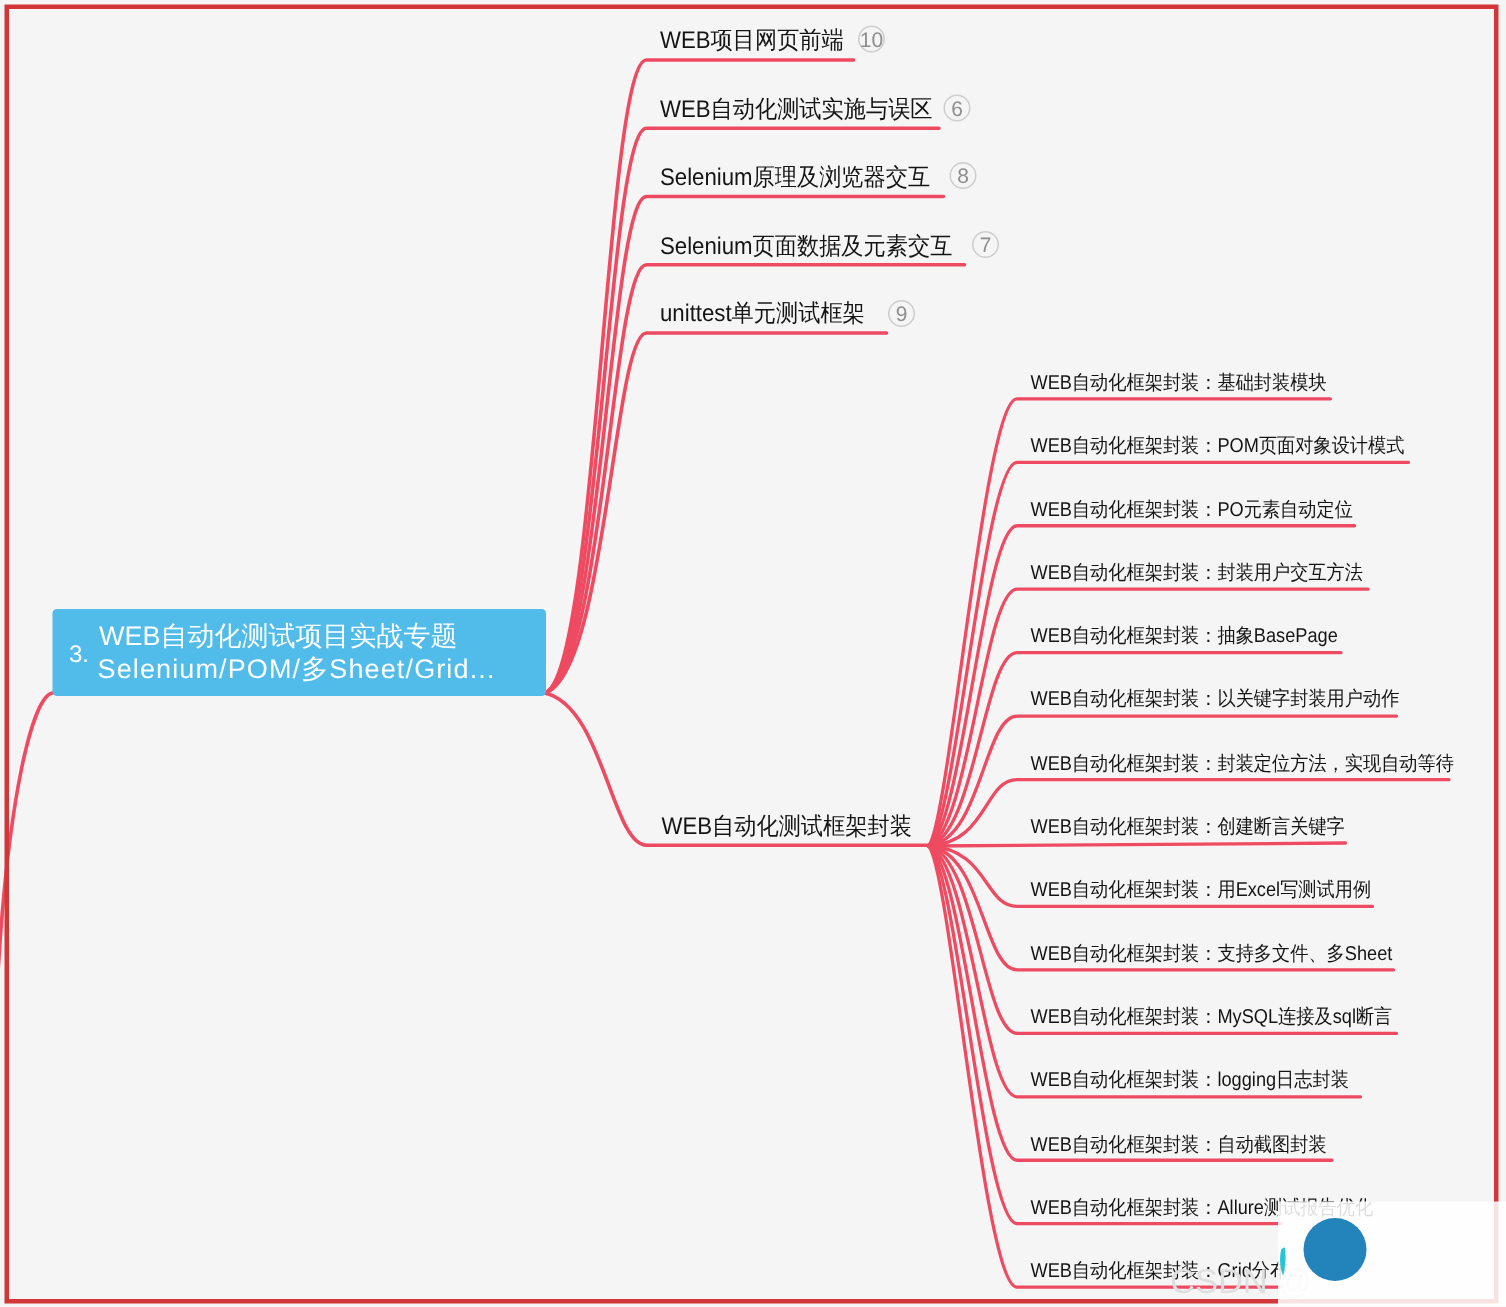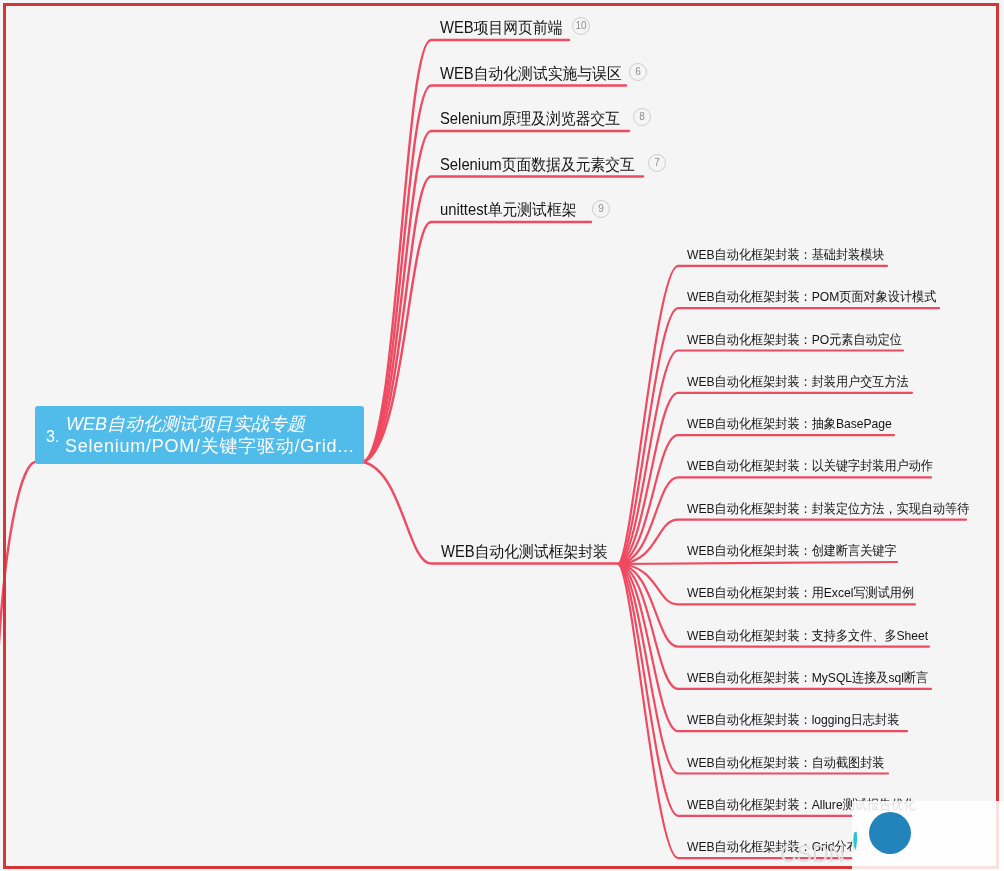--- a/index.html
+++ b/index.html
@@ -5,26 +5,26 @@
   html,body{margin:0;padding:0;background:#fff;}
   body{width:1004px;height:871px;overflow:hidden;font-family:"Liberation Sans",sans-serif;}
   #stage{position:relative;width:1004px;height:871px;background:#f5f5f5;overflow:hidden;}
   #frame{position:absolute;left:3px;top:3px;width:996px;height:866px;border:3px solid #d23636;box-sizing:border-box;z-index:6;}
   svg#links{position:absolute;left:0;top:0;width:1004px;height:871px;z-index:2;}
   .lbl{position:absolute;white-space:nowrap;color:#141414;font-size:16px;line-height:16px;z-index:3;
         transform:scaleX(0.925);transform-origin:0 0;}
   .lbl2{position:absolute;white-space:nowrap;color:#141414;font-size:13.3px;line-height:13px;z-index:3;
         transform:scaleX(0.912);transform-origin:0 0;}
   .badge{position:absolute;width:16px;height:16px;border-radius:50%;border:1px solid #cdcdcd;
-         color:#8e8e8e;font-size:10px;line-height:16px;text-align:center;z-index:3;
+         color:#8e8e8e;font-size:14px;line-height:16px;text-align:center;z-index:3;
          font-family:"Liberation Sans",sans-serif;}
   #root{position:absolute;left:35px;top:406px;width:329px;height:58px;background:#51bce9;
         border-radius:3px;z-index:4;color:#fff;}
   #root .num{position:absolute;left:11px;top:23px;font-size:16px;line-height:16px;}
-  #root .t1{position:absolute;left:31px;top:9px;font-size:18px;line-height:18px;font-style:italic;}
+  #root .t1{position:absolute;left:31px;top:9px;font-size:18px;line-height:18px;}
   #root .t2{position:absolute;left:30px;top:31px;font-size:18px;line-height:18px;letter-spacing:0.75px;}
   
   #csdn{position:absolute;left:780px;top:843px;font-size:23px;line-height:23px;color:#dfdfdf;z-index:5;}
   #wmveil{position:absolute;left:852px;top:801px;width:152px;height:70px;background:rgba(255,255,255,0.86);z-index:7;}
   #avatar{position:absolute;left:869px;top:812px;width:42px;height:42px;border-radius:50%;background:#2383bb;z-index:8;}
   #avtail{position:absolute;left:852px;top:831px;width:6px;height:20px;z-index:10;}
   #cxbox{position:absolute;left:853px;top:816px;width:151px;height:55px;
          background:linear-gradient(100deg,#ececec 0%,#f0f0f0 55%,#f4f4f4 100%);z-index:9;}
   #cxlogo{position:absolute;left:11px;top:6px;width:42px;height:42px;}
   #cxcn{position:absolute;left:57px;top:15px;font-size:17px;line-height:17px;color:#979797;
@@ -58,21 +58,21 @@
       <path d="M619,564 C650.5,570.2 656.0,688.9 678,688.9 L931,688.9" fill="none" stroke="#ee4a61" stroke-width="2.2" stroke-linecap="round"></path>
       <path d="M619,564 C646.3,572.4 656.0,731.2 678,731.2 L907,731.2" fill="none" stroke="#ee4a61" stroke-width="2.2" stroke-linecap="round"></path>
       <path d="M619,564 C642.0,574.5 656.0,773.5 678,773.5 L888,773.5" fill="none" stroke="#ee4a61" stroke-width="2.2" stroke-linecap="round"></path>
       <path d="M619,564 C637.8,576.6 656.0,815.8 678,815.8 L854,815.8" fill="none" stroke="#ee4a61" stroke-width="2.2" stroke-linecap="round"></path>
       <path d="M619,564 C633.6,578.7 656.0,858.1 678,858.1 L854,858.1" fill="none" stroke="#ee4a61" stroke-width="2.2" stroke-linecap="round"></path>
     </svg>
 
   <div id="root">
     <span class="num">3.</span>
     <span class="t1">WEB自动化测试项目实战专题</span>
-    <span class="t2">Selenium/POM/关键字驱动/Grid...</span>
+    <span class="t2">Selenium/POM/多Sheet/Grid...</span>
   </div>
 
   <div id="labels">
       <div class="lbl" style="left: 440px; top: 20px;">WEB项目网页前端</div>
       <div class="badge" style="left: 572px; top: 17px;">10</div>
       <div class="lbl" style="left: 440px; top: 65.5px;">WEB自动化测试实施与误区</div>
       <div class="badge" style="left: 629px; top: 63px;">6</div>
       <div class="lbl" style="left: 440px; top: 111px;">Selenium原理及浏览器交互</div>
       <div class="badge" style="left: 633px; top: 108px;">8</div>
       <div class="lbl" style="left: 440px; top: 156.5px;">Selenium页面数据及元素交互</div>

